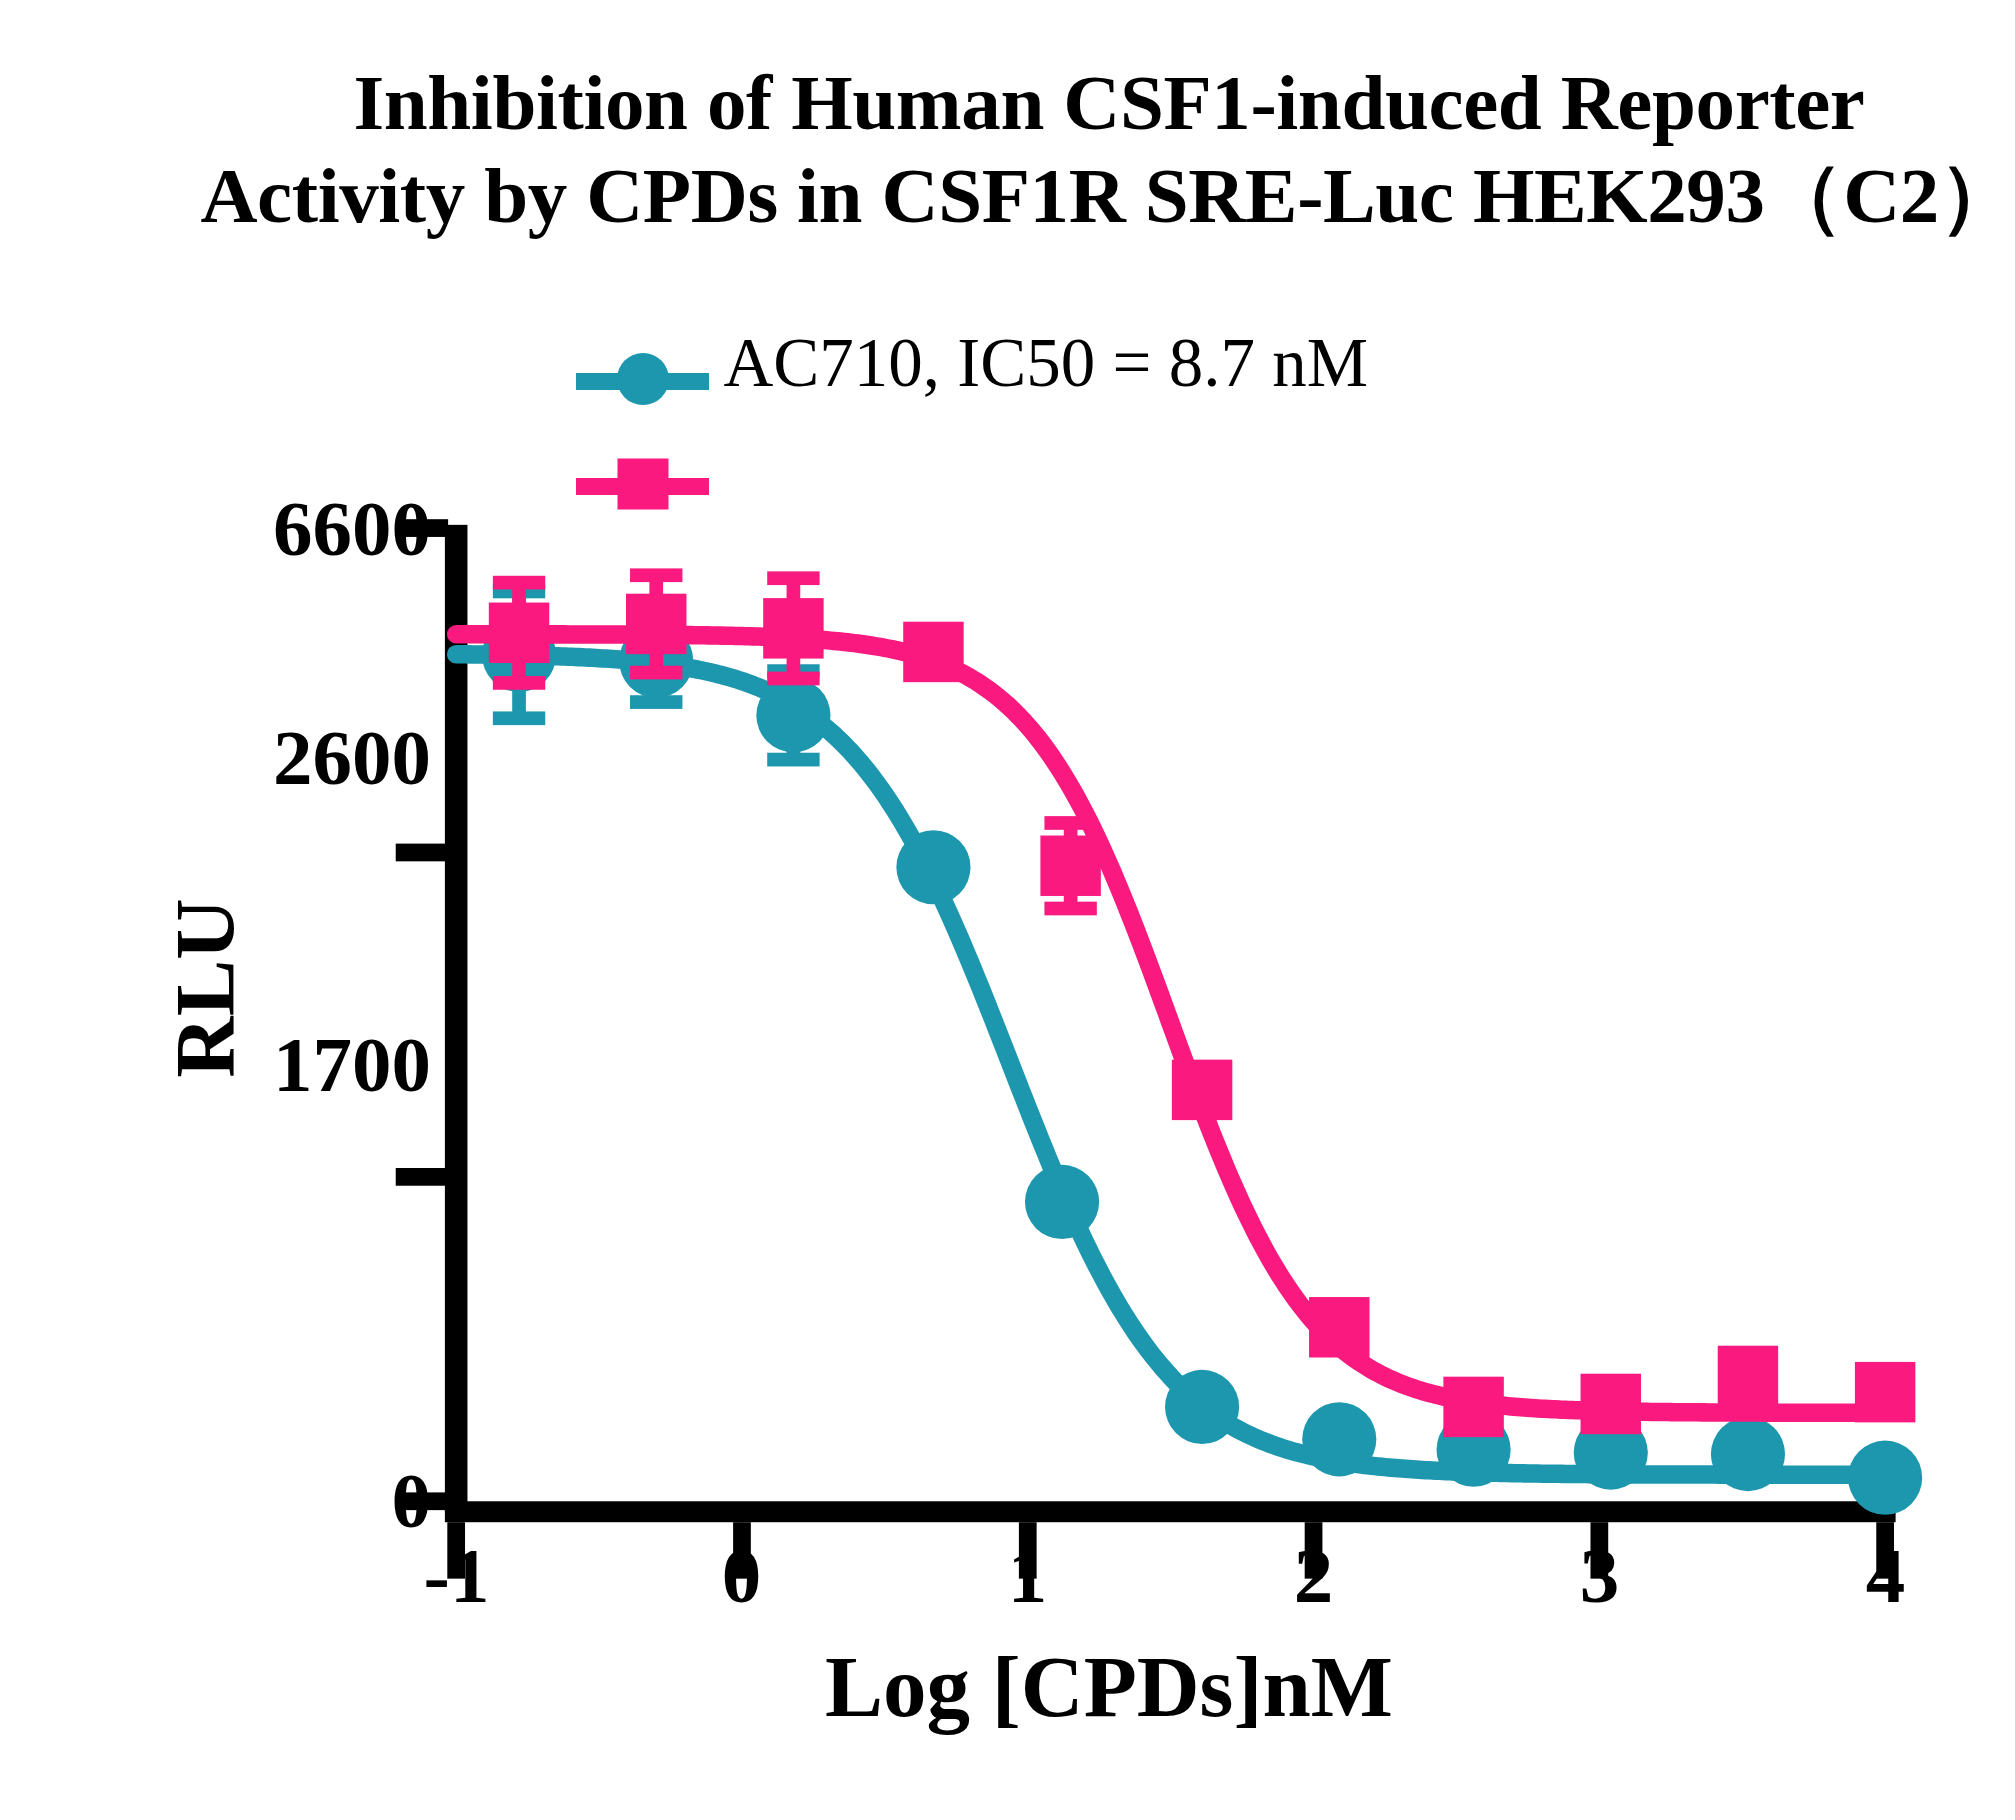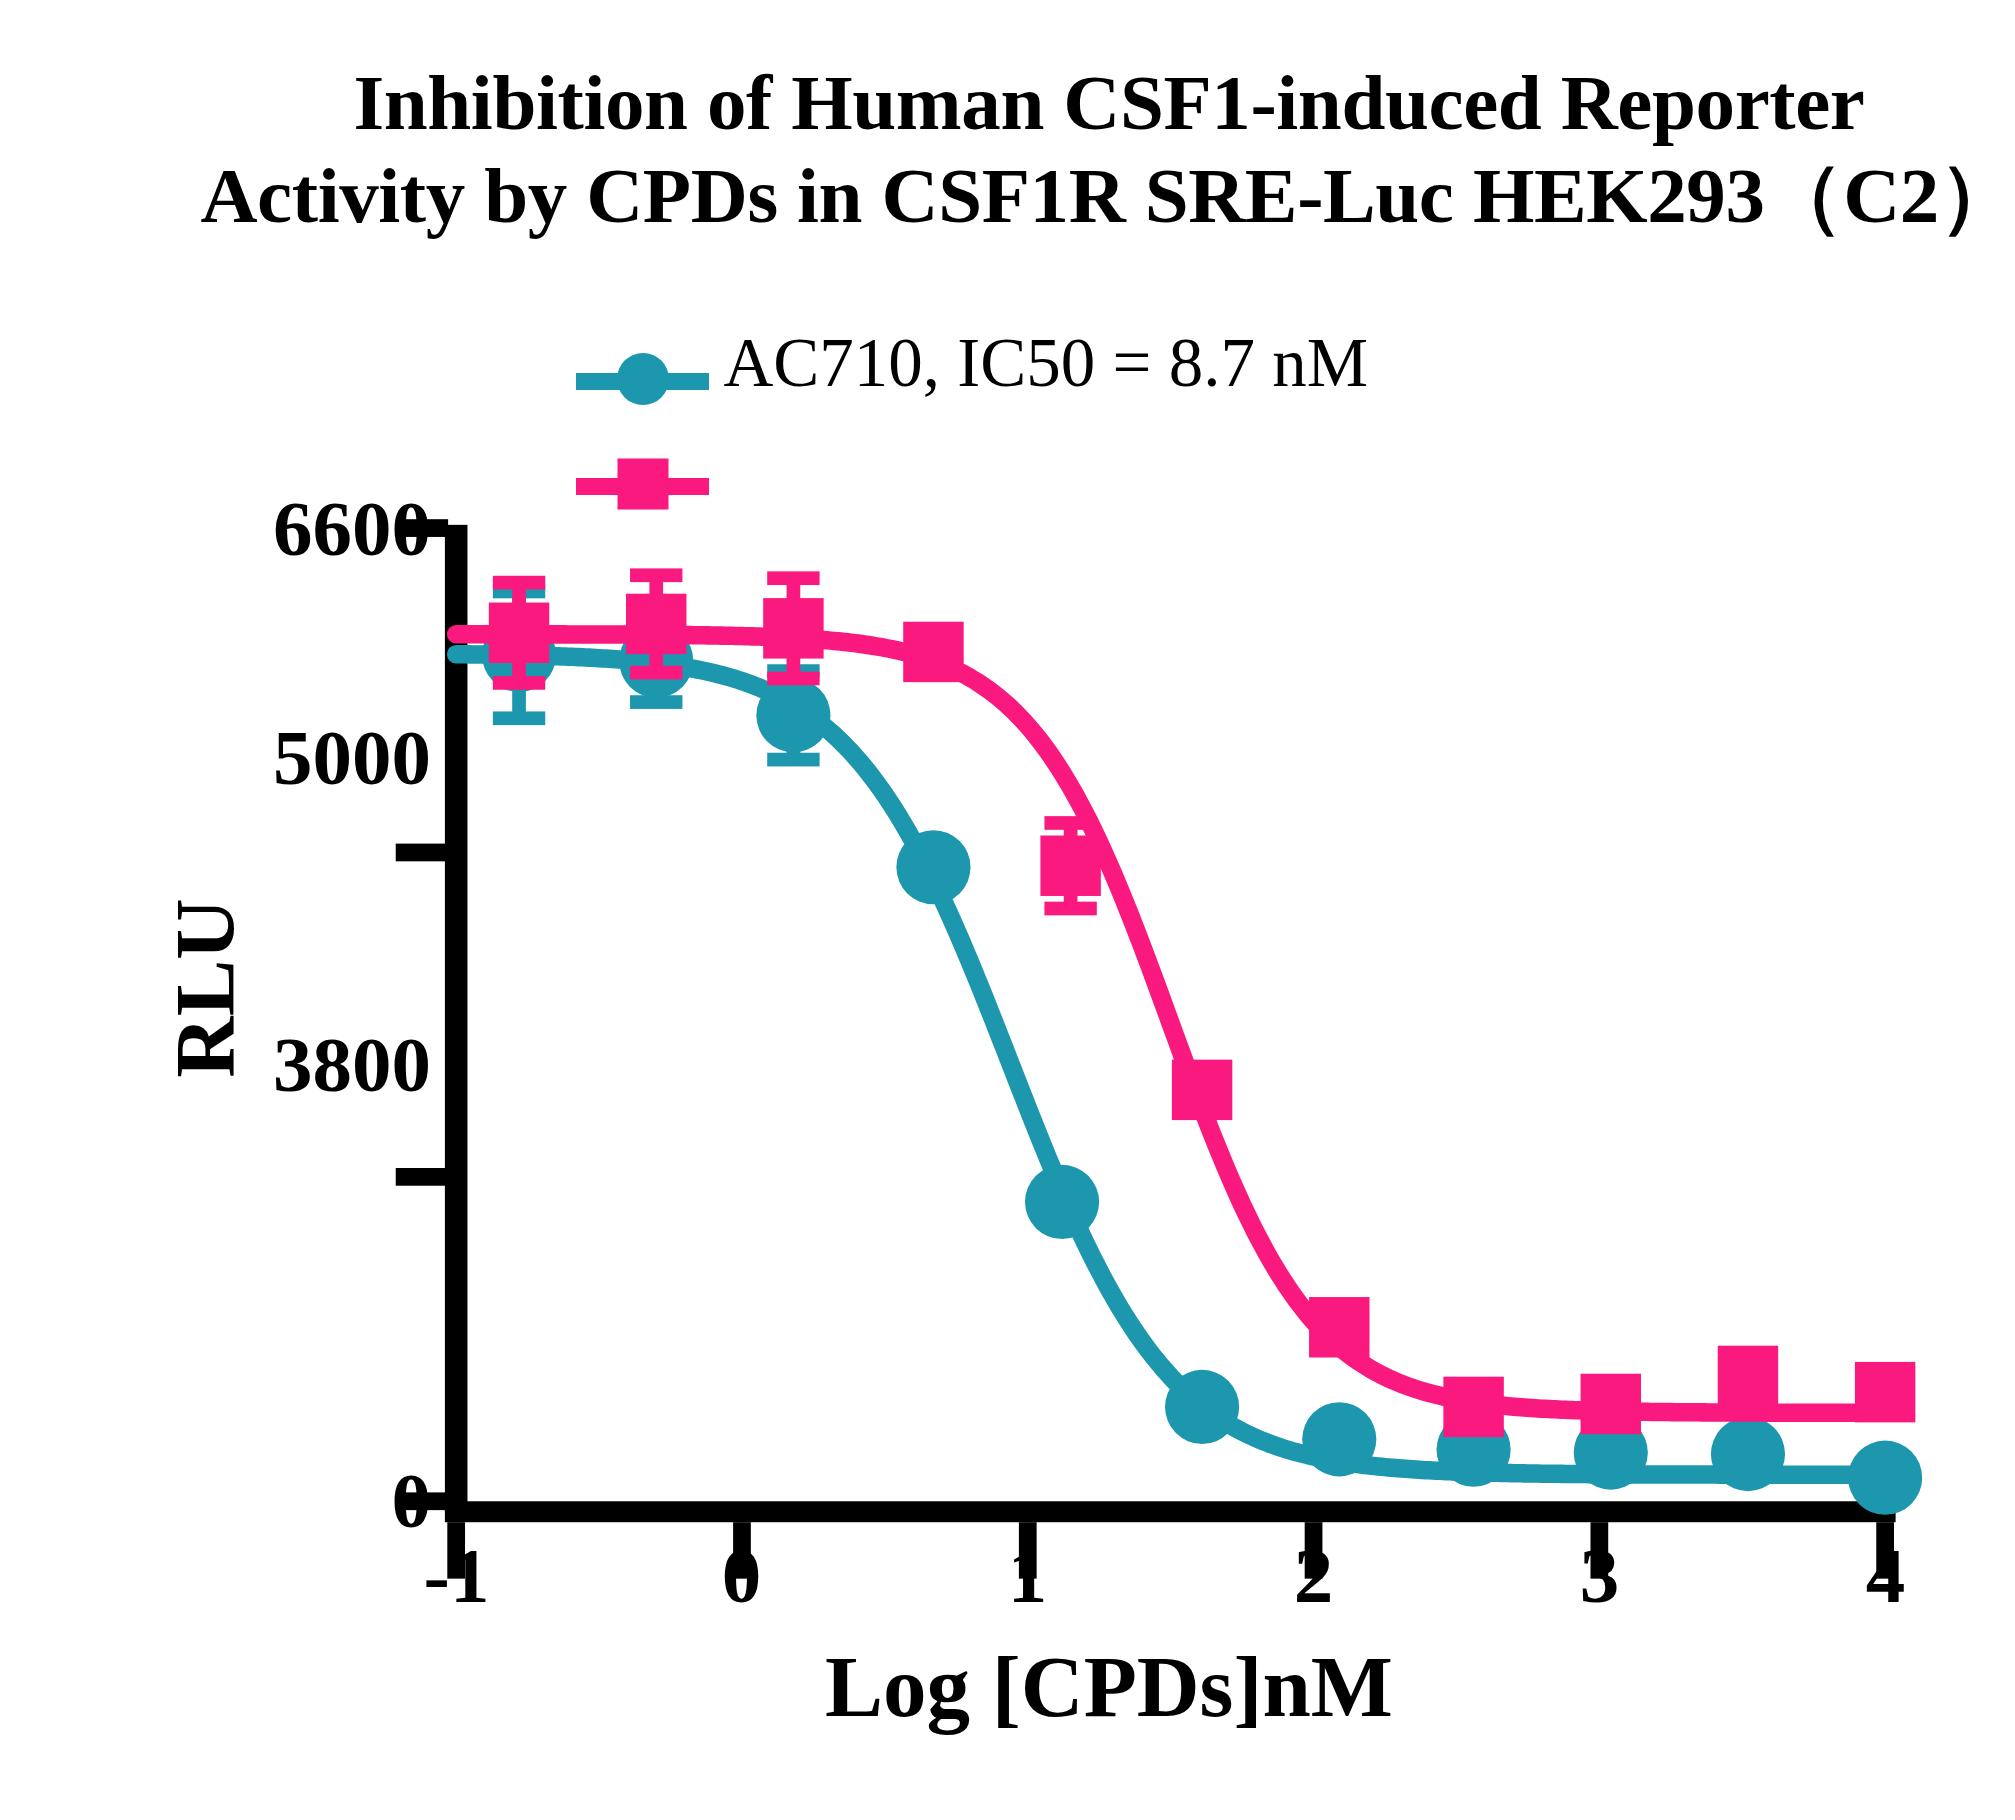--- a/index.html
+++ b/index.html
@@ -51,22 +51,22 @@
     </div>
     <div class="legend-row">
       <span class="legend-marker">
         <span class="legend-line" style="background:#f9197f"></span>
         <span class="legend-sym sym-square" style="background:#f9197f"></span>
       </span>
     </div>
   </div>
 
   <div class="ytick-label" style="left:125px;top:484px;">6600</div>
-  <div class="ytick-label" style="left:125px;top:713px;">5000</div>
-  <div class="ytick-label" style="left:125px;top:1020px;">3800</div>
+  <div class="ytick-label" style="left:125px;top:713px;">2600</div>
+  <div class="ytick-label" style="left:125px;top:1020px;">1700</div>
   <div class="ytick-label" style="left:125px;top:1456px;">0</div>
 
   <div class="xtick-label" style="left:396px;top:1531px;">-1</div>
   <div class="xtick-label" style="left:681px;top:1531px;">0</div>
   <div class="xtick-label" style="left:967px;top:1531px;">1</div>
   <div class="xtick-label" style="left:1253px;top:1531px;">2</div>
   <div class="xtick-label" style="left:1539px;top:1531px;">3</div>
   <div class="xtick-label" style="left:1825px;top:1531px;">4</div>
 
   <div class="ylabel">RLU</div>

